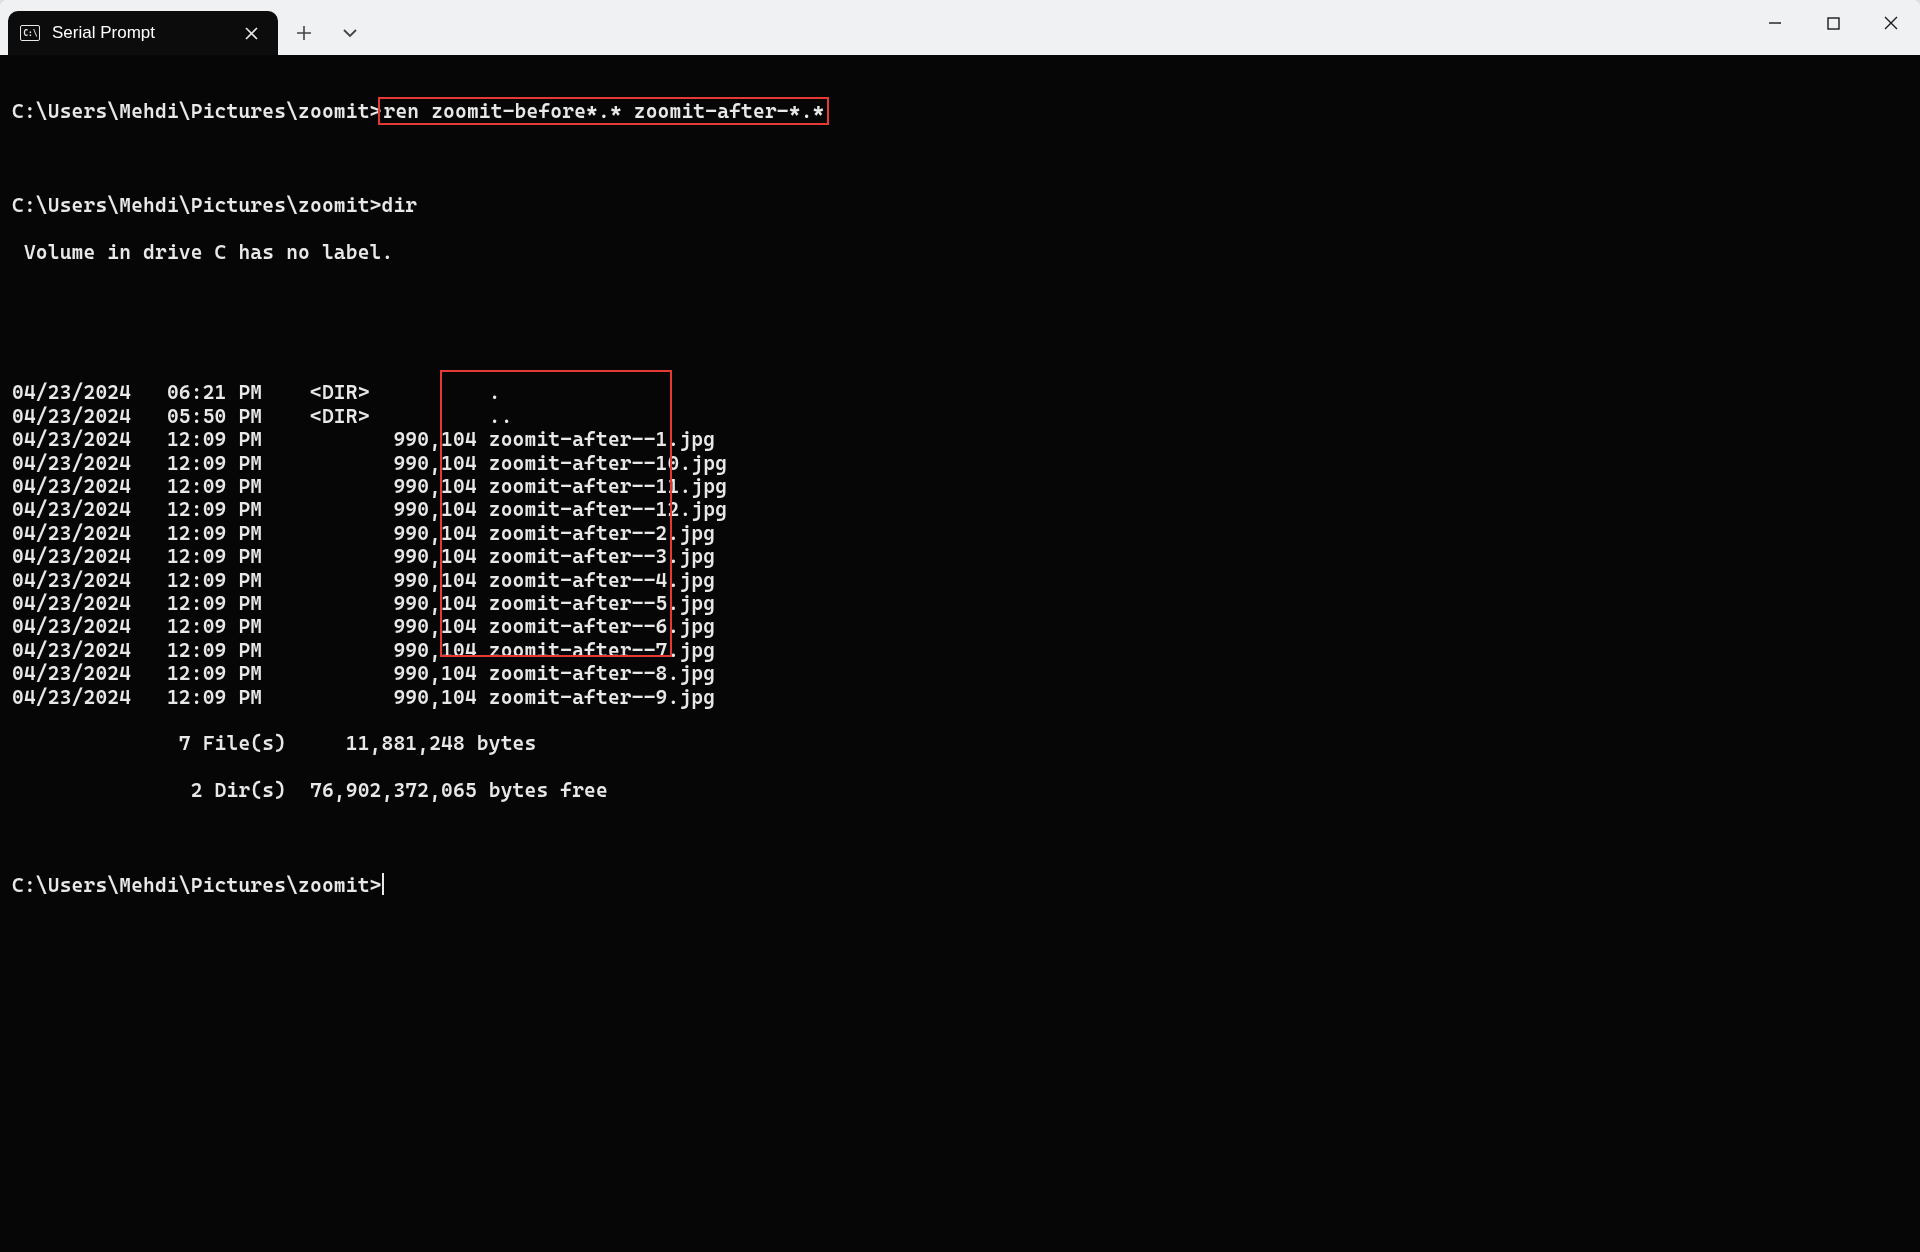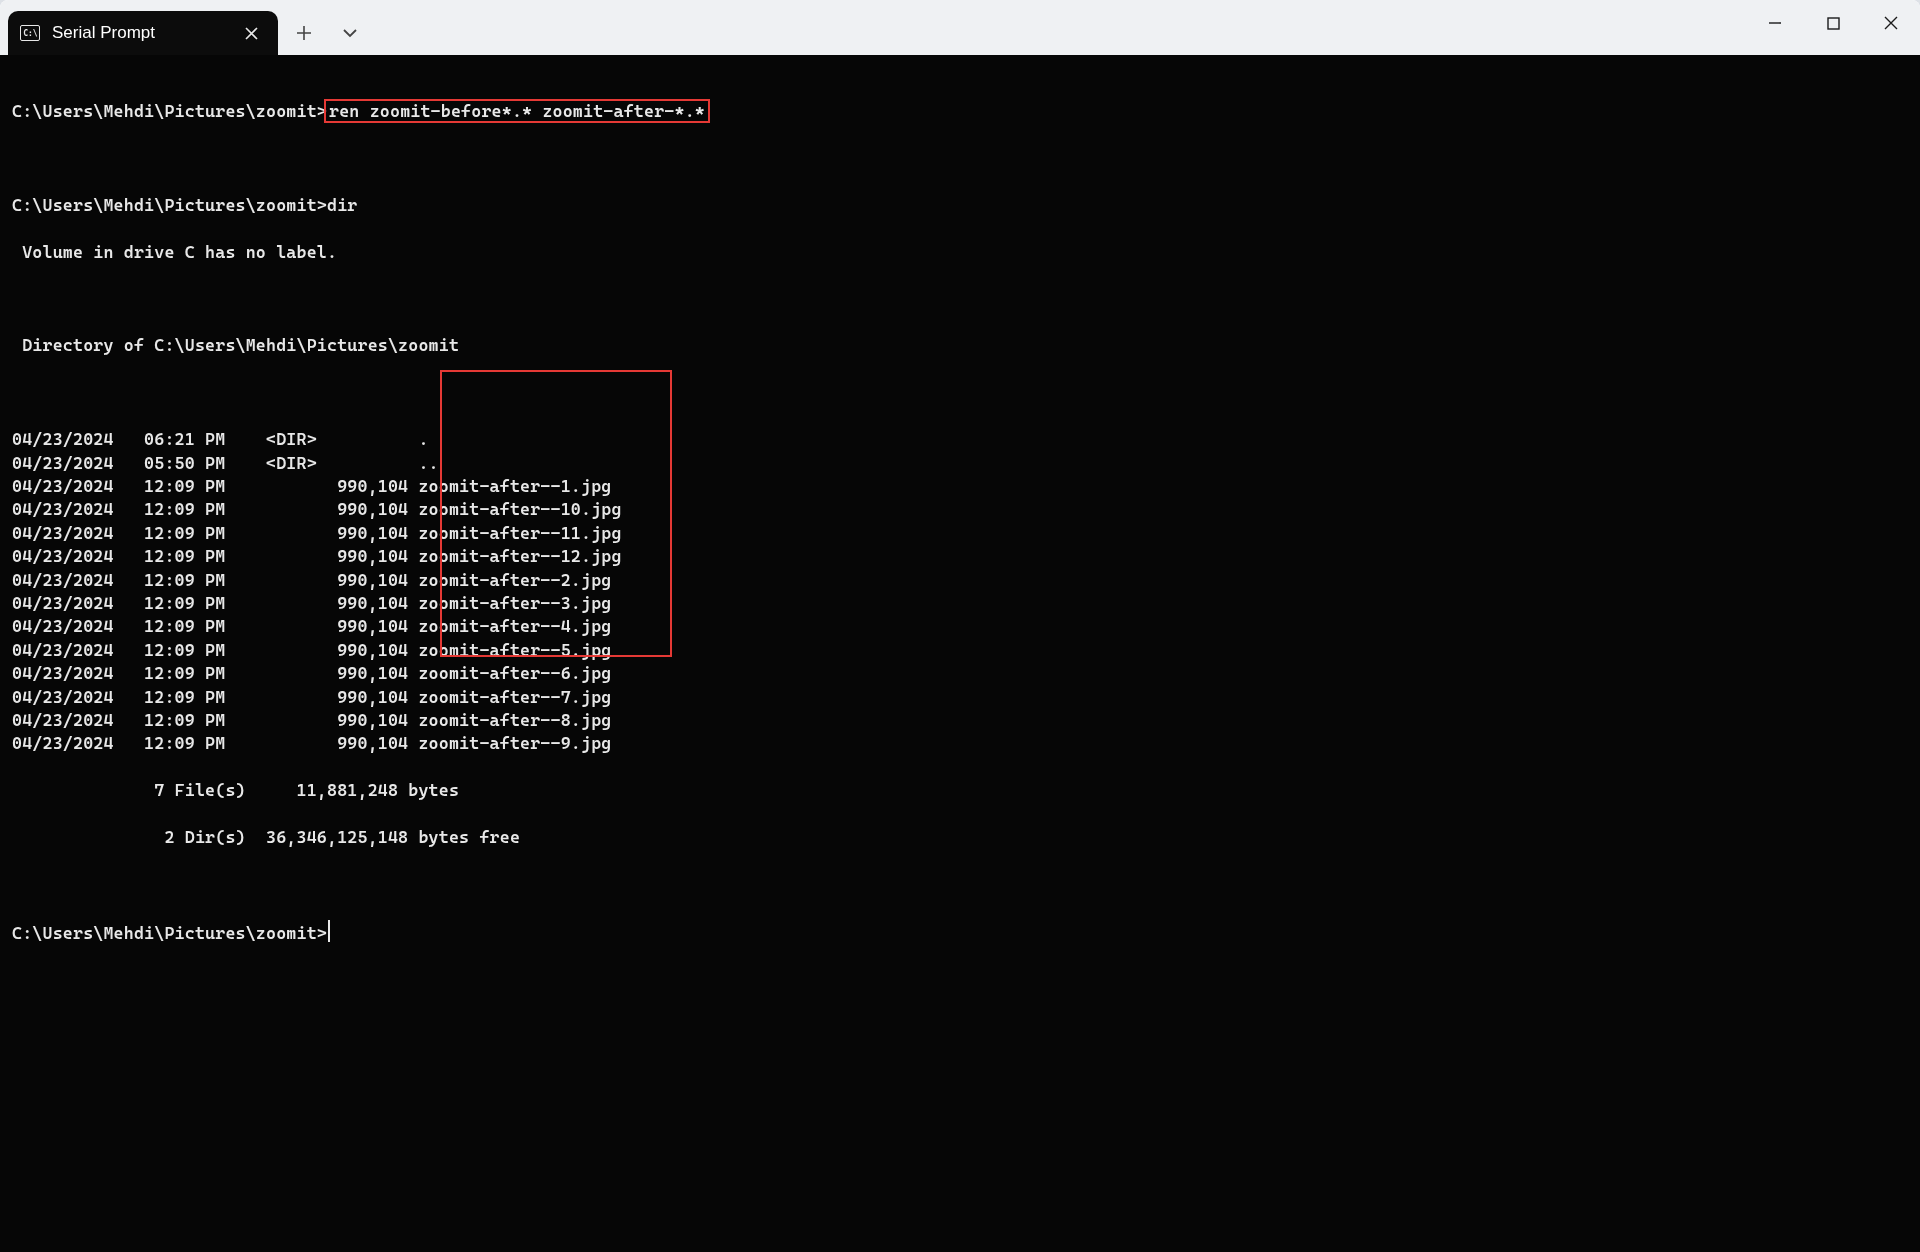--- a/index.html
+++ b/index.html
@@ -74,21 +74,21 @@
     display: inline-flex; align-items: center; justify-content: center;
     color: #1b1b1b;
   }
 
   
   .term {
     flex: 1;
     background: #060606;
     color: #e8e8e8;
     font-family: "Cascadia Mono", "Consolas", monospace;
-    font-size: 17px;
+    font-size: 20px;
     font-weight: 600;
     line-height: 23.4px;
     letter-spacing: 0.2px;
     padding: 22px 8px 8px 12px;
     white-space: pre;
     overflow: hidden;
     position: relative;
   }
 
   .hl-red {
@@ -160,24 +160,23 @@
       </span>
     </div>
   </div>
 
   <div class="term" id="term">
 <span class="row"><span>C:\Users\Mehdi\Pictures\zoomit&gt;</span><span class="hl-red">ren zoomit-before*.* zoomit-after-*.*</span></span>
 <span class="row"> </span>
 <span class="row"><span>C:\Users\Mehdi\Pictures\zoomit&gt;</span><span>dir</span></span>
 <span class="row"> Volume in drive C has no label.</span>
 <span class="row"> </span>
-<span class="row"> Directory of C:\Users\Mehdi\Pictures\zoomit</span>
 <span class="row"> </span>
 <span id="listing"><span class="row">04/23/2024   06:21 PM    &lt;DIR&gt;          .</span><span class="row">04/23/2024   05:50 PM    &lt;DIR&gt;          ..</span><span class="row">04/23/2024   12:09 PM           990,104 zoomit-after--1.jpg</span><span class="row">04/23/2024   12:09 PM           990,104 zoomit-after--10.jpg</span><span class="row">04/23/2024   12:09 PM           990,104 zoomit-after--11.jpg</span><span class="row">04/23/2024   12:09 PM           990,104 zoomit-after--12.jpg</span><span class="row">04/23/2024   12:09 PM           990,104 zoomit-after--2.jpg</span><span class="row">04/23/2024   12:09 PM           990,104 zoomit-after--3.jpg</span><span class="row">04/23/2024   12:09 PM           990,104 zoomit-after--4.jpg</span><span class="row">04/23/2024   12:09 PM           990,104 zoomit-after--5.jpg</span><span class="row">04/23/2024   12:09 PM           990,104 zoomit-after--6.jpg</span><span class="row">04/23/2024   12:09 PM           990,104 zoomit-after--7.jpg</span><span class="row">04/23/2024   12:09 PM           990,104 zoomit-after--8.jpg</span><span class="row">04/23/2024   12:09 PM           990,104 zoomit-after--9.jpg</span></span>
 <span class="row">              7 File(s)     11,881,248 bytes</span>
-<span class="row">               2 Dir(s)  36,346,125,148 bytes free</span>
+<span class="row">               2 Dir(s)  76,902,372,065 bytes free</span>
 <span class="row"> </span>
 <span class="row"><span>C:\Users\Mehdi\Pictures\zoomit&gt;</span><span class="cursor"></span></span>
 
     <div class="filelist-box" id="filebox" style="left: 440px; top: 315px; width: 232px; height: 287px;"></div>
   </div>
 
 </div>
 
 </body></html>

